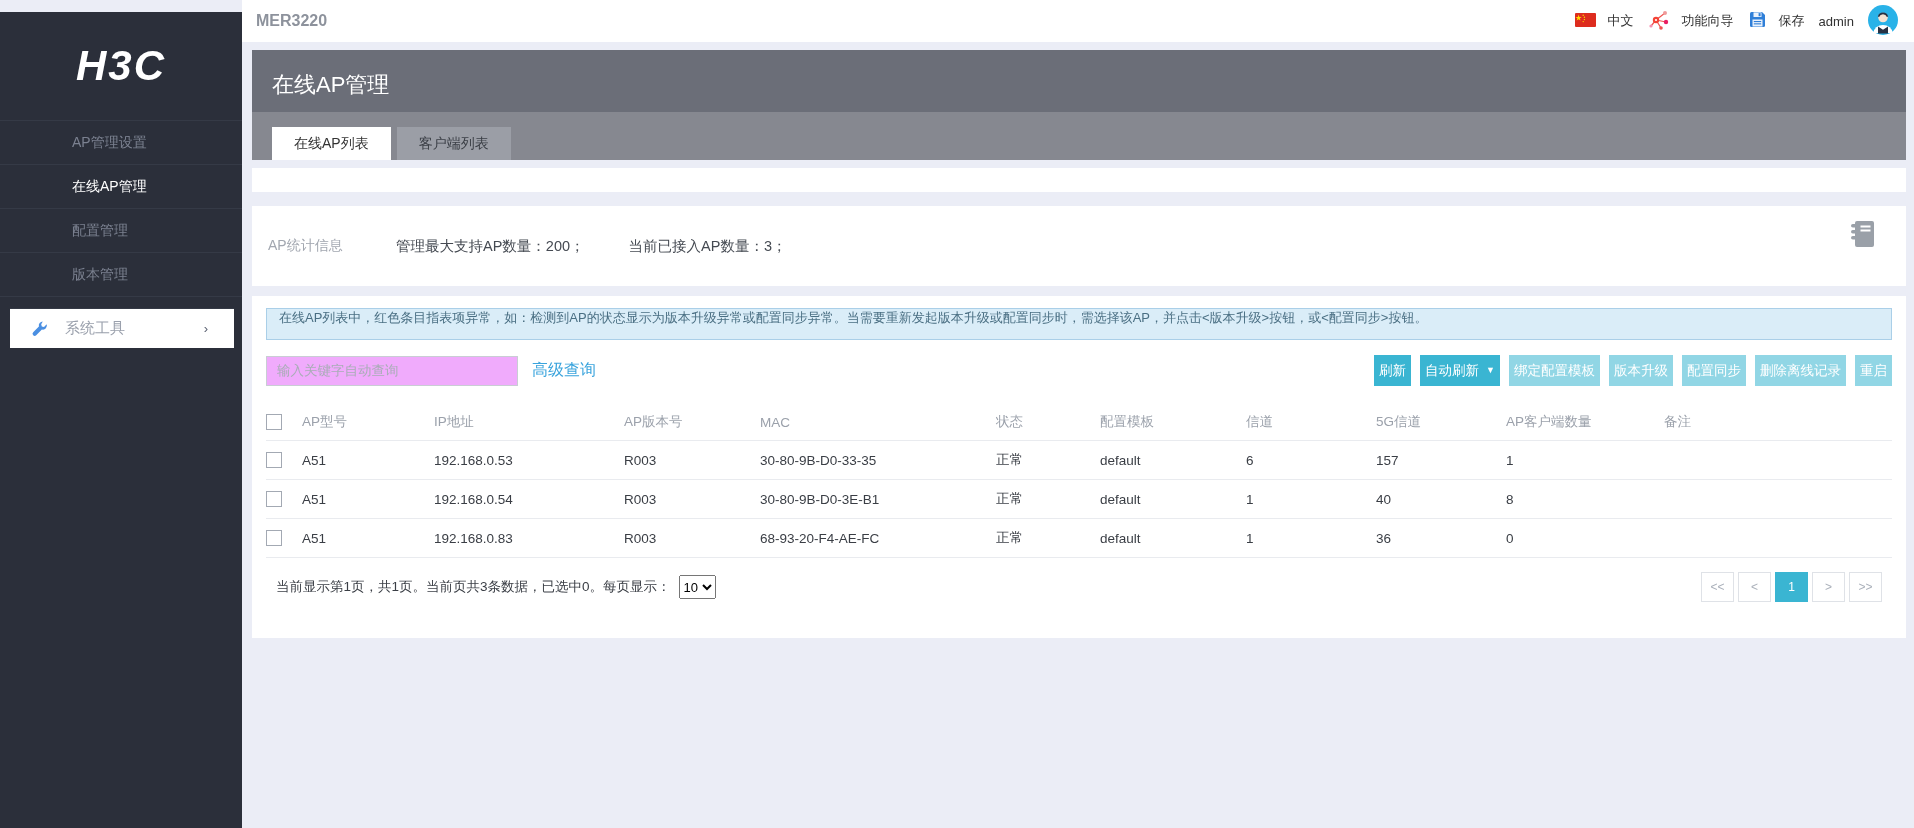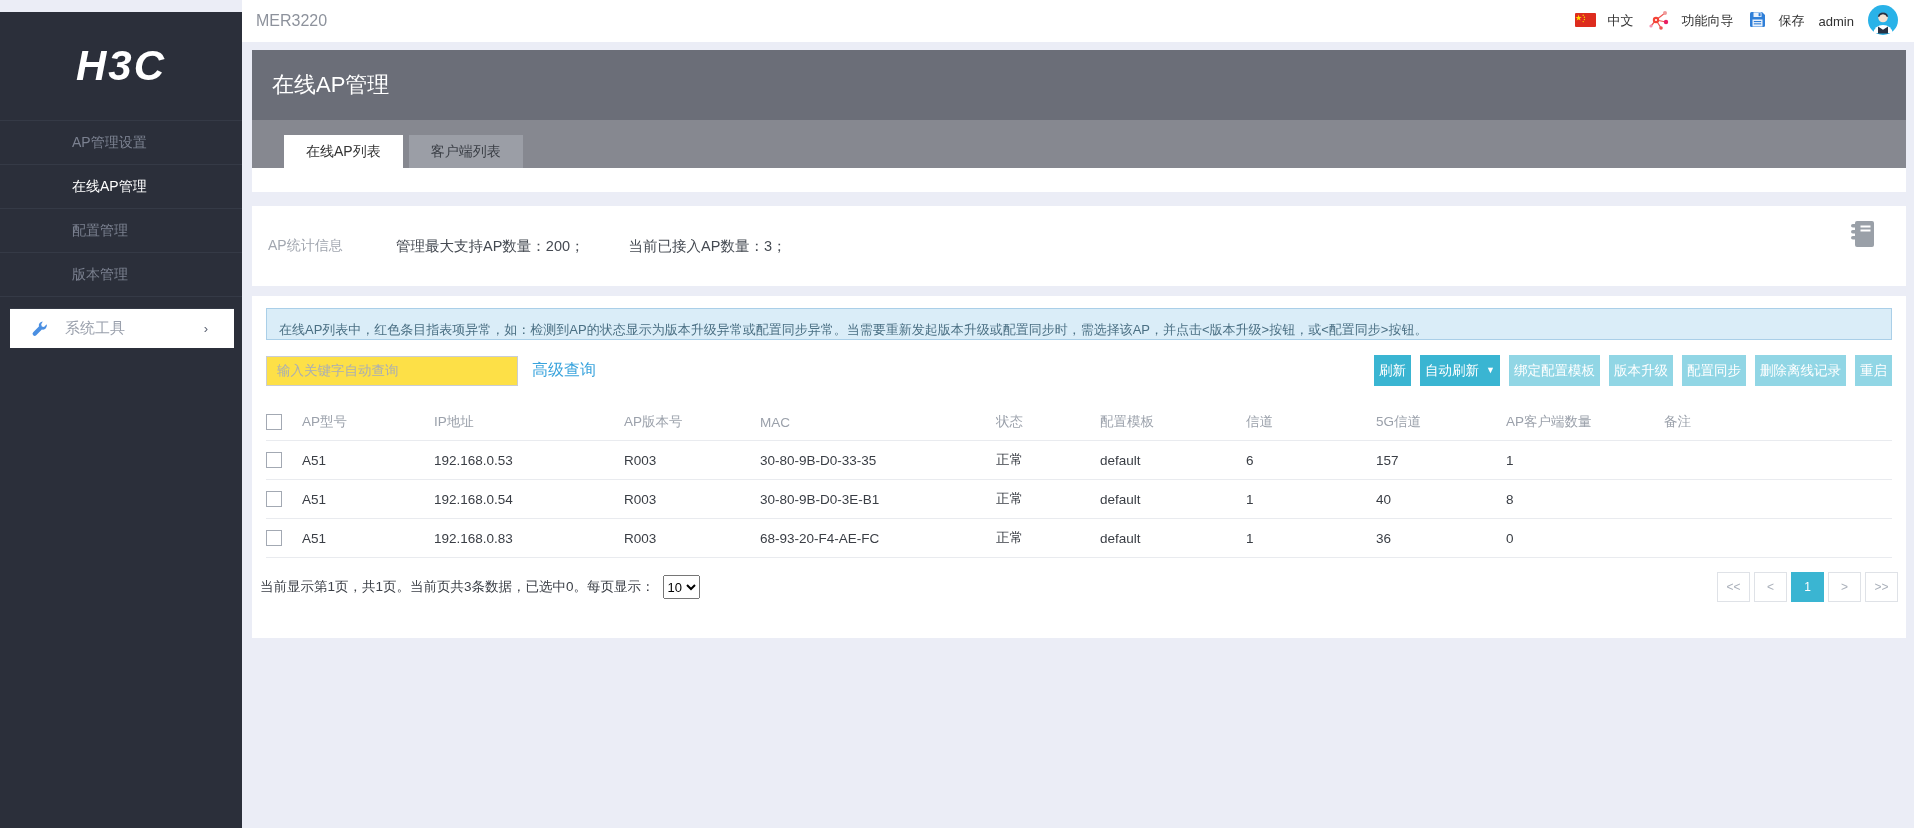--- a/index.html
+++ b/index.html
@@ -18,45 +18,45 @@
   .mi.sub .label{font-size:14px;color:#7b8190;}
   .mi.sub.active .label{color:#ffffff;}
   .chev{position:absolute;right:26px;font-size:13px;line-height:1;}
   .chev.right{color:#5b6272;}
   .chev.down{color:#3b8df0;font-size:14px;}
 
   
   .content{position:absolute;left:242px;top:0;width:1672px;height:828px;}
   .topbar{position:absolute;top:0;left:0;right:0;height:42px;background:#fff;display:flex;align-items:center;
           padding:0 16px 0 14px;box-sizing:border-box;}
-  .devname{color:#8d929c;font-size:16px;}
+  .devname{color:#8d929c;font-size:16px;font-weight:bold;}
   .topright{margin-left:auto;display:flex;align-items:center;gap:14px;font-size:13px;color:#333;}
   .topitem{display:flex;align-items:center;gap:12px;cursor:pointer;}
 
   .band{position:absolute;left:10px;right:8px;top:50px;height:70px;background:#6b6e78;color:#fff;
         display:flex;align-items:center;padding-left:20px;box-sizing:border-box;font-size:22px;}
-  .tabstrip{position:absolute;left:10px;right:8px;top:120px;height:48px;background:#868890;
-        display:flex;align-items:flex-end;padding-left:32px;box-sizing:border-box;gap:6px;}
+  .tabstrip{position:absolute;left:10px;right:8px;top:112px;height:48px;background:#868890;
+        display:flex;align-items:flex-end;padding-left:20px;box-sizing:border-box;gap:6px;}
   .tab{height:33px;line-height:33px;padding:0 22px;font-size:14px;cursor:pointer;}
   .tab.active{background:#fff;color:#333;}
   .tab.inactive{background:#9b9ea6;color:#3a3e45;}
   .white-strip{position:absolute;left:10px;right:8px;top:168px;height:24px;background:#fff;}
 
   .stats{position:absolute;left:10px;right:8px;top:206px;height:80px;background:#fff;}
   .stats-row{display:flex;align-items:center;height:100%;padding:0 16px;}
   .stats-label{color:#a2a7b0;font-size:14px;width:128px;}
   .stats-text{color:#454a52;font-size:14.5px;margin-right:44px;}
   .stats-book{position:absolute;right:30px;top:13px;}
 
   .main{position:absolute;left:10px;right:8px;top:296px;height:342px;background:#fff;box-sizing:border-box;}
   .notice{margin:12px 14px 0;background:#daedf8;border:1px solid #aacfe8;color:#4a6f83;font-size:13px;
-          height:32px;display:flex;align-items:flex-end;padding:0 12px;box-sizing:border-box;}
+          height:32px;display:flex;align-items:flex-start;padding:0 12px;box-sizing:border-box;}
   .controls{margin:15px 14px 0;display:flex;align-items:center;}
   .search{width:252px;height:30px;border:1px solid #c9cdd4;padding:0 10px;font-size:13.5px;color:#333;
-          box-sizing:border-box;outline:none;background:#fde047;}
+          box-sizing:border-box;outline:none;background:#f0abfc;}
   .search::placeholder{color:#a8adb6;}
   .adv{color:#3aa4dd;font-size:16px;margin-left:14px;text-decoration:none;cursor:pointer;}
   .btns{margin-left:auto;display:flex;gap:9px;}
   .tbtn{height:31px;padding:0 5px;font-size:13.5px;color:#fff;border:none;cursor:pointer;
         display:flex;align-items:center;gap:7px;font-family:inherit;}
   .tbtn.primary{background:var(--accent,#3ab5d2);}
   .tbtn.light{background:var(--accent-light,#91d6e5);}
   .caret{font-size:9px;line-height:1;}
 
   table.ap{margin:18px 14px 0;border-collapse:collapse;width:calc(100% - 28px);table-layout:fixed;}
@@ -69,21 +69,21 @@
   table.ap th:nth-child(4),table.ap td:nth-child(4){width:136px;margin-left:8px;}
   table.ap th:nth-child(5),table.ap td:nth-child(5){width:236px;}
   table.ap th:nth-child(6),table.ap td:nth-child(6){width:104px;}
   table.ap th:nth-child(7),table.ap td:nth-child(7){width:146px;}
   table.ap th:nth-child(8),table.ap td:nth-child(8){width:130px;}
   table.ap th:nth-child(9),table.ap td:nth-child(9){width:130px;}
   table.ap th:nth-child(10),table.ap td:nth-child(10){width:158px;}
   .cb{display:inline-block;width:14px;height:14px;border:1px solid #a3a9b3;background:#fff;
       vertical-align:middle;cursor:pointer;}
 
-  .pagefoot{margin:14px 8px 0;display:flex;align-items:center;font-size:13.5px;color:#3a3e45;}
+  .pagefoot{margin:14px 24px 0;display:flex;align-items:center;font-size:13.5px;color:#3a3e45;}
   .psel{margin-left:8px;height:24px;font-size:13px;font-family:inherit;}
   .pager{margin-left:auto;display:flex;gap:4px;}
   .pbtn{min-width:33px;height:30px;border:1px solid #dfe2e7;background:#fff;color:#aab0ba;font-size:12px;
         display:flex;align-items:center;justify-content:center;cursor:pointer;font-family:inherit;box-sizing:border-box;}
   .pbtn.active{background:var(--accent,#3ab5d2);border-color:var(--accent,#3ab5d2);color:#fff;}
 </style>
 </head>
 <body>
 
 <div class="screen">

